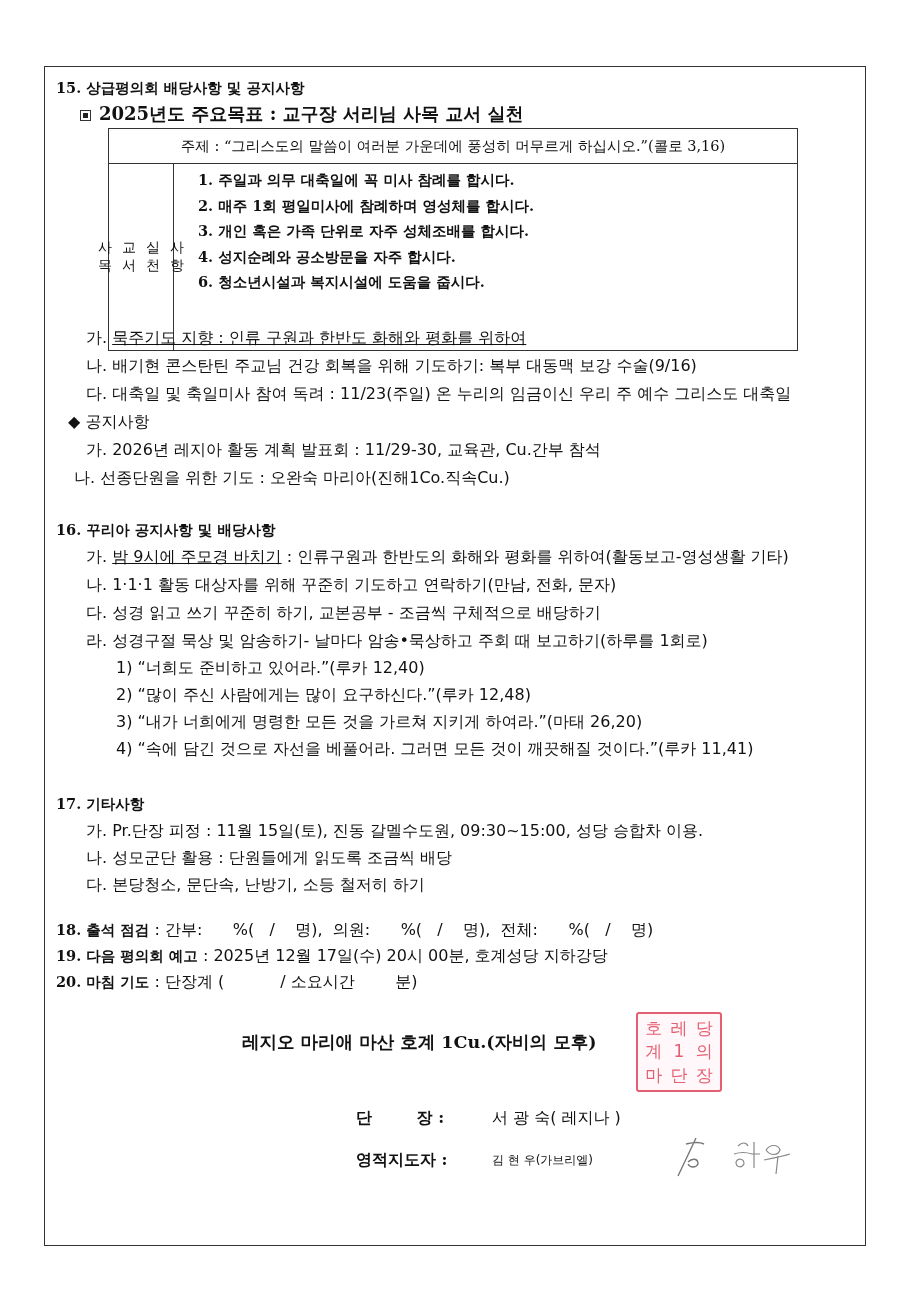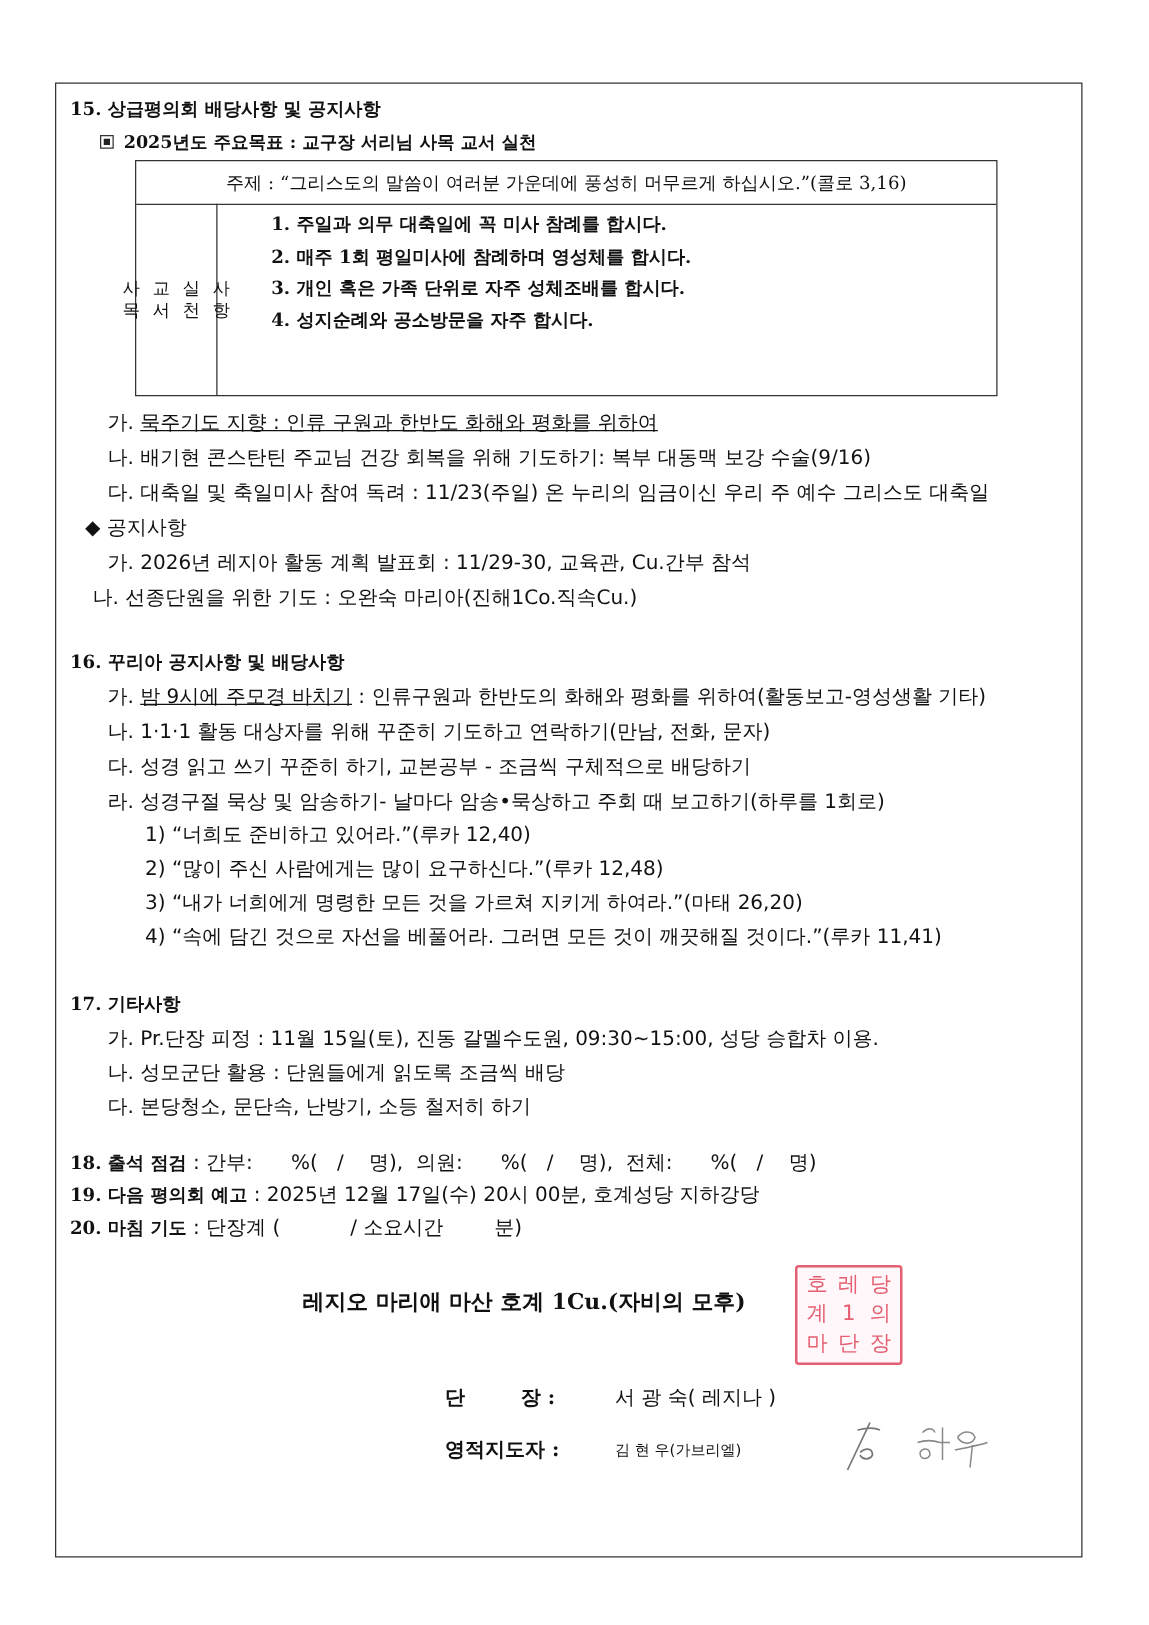--- a/index.html
+++ b/index.html
@@ -7,60 +7,61 @@
          font-family:"DejaVu Serif","Liberation Serif",serif; color:#111; }
   .page-frame { position:absolute; left:44px; top:66px; width:822px; height:1180px;
                 border:1.5px solid #333; box-sizing:border-box; }
   .ln { position:absolute; white-space:nowrap; font-size:14.5px; line-height:20px; }
   .sans { font-family:"DejaVu Sans","Liberation Sans",sans-serif; font-size:16px; }
   .b { font-weight:bold; }
   .u { text-decoration:underline; }
   .bullet-sq { display:inline-block; width:11px; height:11px; border:1px solid #333;
                position:relative; margin-right:8px; vertical-align:-1px; box-sizing:border-box; }
   .bullet-sq::after { content:""; position:absolute; left:2px; top:2px; width:5px; height:5px; background:#222; }
-  .goal-table { position:absolute; left:108px; top:128px; width:690px; height:189px;
+  .goal-table { position:absolute; left:108px; top:128px; width:690px; height:223px;
                 border:1.5px solid #333; box-sizing:border-box; }
   .theme-row { position:absolute; left:0; top:0; right:0; height:34px; border-bottom:1.5px solid #333;
                display:flex; align-items:center; justify-content:center; font-size:14.5px; }
   .side-cell { position:absolute; left:0; top:34px; width:64px; bottom:0; border-right:1.5px solid #333;
                display:flex; align-items:center; justify-content:center; gap:10px;
                font-family:"DejaVu Sans","Liberation Sans",sans-serif; font-size:14px; }
-  .items-cell { position:absolute; left:64px; top:34px; right:0; bottom:0; padding:4px 0 0 44px; }
+  .items-cell { position:absolute; left:64px; top:34px; right:0; bottom:0; padding:4px 0 0 25px; }
   .items-cell div { font-size:14.5px; line-height:25.5px; font-weight:bold; white-space:nowrap; }
   .stamp { position:absolute; left:636px; top:1012px; width:86px; height:80px;
            border:2px solid #e0445a; border-radius:3px; box-sizing:border-box; opacity:.85;
            display:grid; grid-template-columns:repeat(3,1fr); grid-template-rows:repeat(3,1fr);
            padding:3px; color:#e0445a; font-family:"DejaVu Sans","Liberation Sans",sans-serif;
            font-size:17px; line-height:1; text-align:center; background:rgba(255,230,234,.35); }
   .stamp span { display:flex; align-items:center; justify-content:center; }
   .signature { position:absolute; left:672px; top:1132px; }
 </style>
 </head>
 <body>
 
 <div class="page-frame"></div>
 
 <div class="ln b" style="left:56px;top:78px;">15. 상급평의회 배당사항 및 공지사항</div>
-<div class="ln b" style="left:80px;top:104px;font-size:14px;">
+<div class="ln b" style="left:80px;top:104px;font-size:18px;">
   <span class="bullet-sq"></span><span>2025년도 주요목표 :  교구장 서리님 사목 교서 실천</span>
 </div>
 
 <div class="goal-table">
   <div class="theme-row">주제 : “그리스도의 말씀이 여러분 가운데에 풍성히 머무르게 하십시오.”(콜로 3,16)</div>
   <div class="side-cell">
     <span>사목</span>
     <span>교서</span>
     <span>실천</span>
     <span>사항</span>
   </div>
   <div class="items-cell">
     <div>1. 주일과 의무 대축일에 꼭 미사 참례를 합시다.</div>
     <div>2. 매주 1회 평일미사에 참례하며 영성체를 합시다.</div>
     <div>3. 개인 혹은 가족 단위로 자주 성체조배를 합시다.</div>
     <div>4. 성지순례와 공소방문을 자주 합시다.</div>
+    <div>6. 청소년시설과 복지시설에 도움을 줍시다.</div>
   </div>
 </div>
 
 <div class="ln sans" style="left:86px;top:328px;">
   <span style="text-decoration:none;">가. <span class="u">묵주기도 지향 : 인류 구원과 한반도 화해와 평화를 위하여</span></span>
 </div>
 <div class="ln sans" style="left:86px;top:356px;">나. 배기현 콘스탄틴 주교님 건강 회복을 위해 기도하기: 복부 대동맥 보강 수술(9/16)</div>
 <div class="ln sans" style="left:86px;top:384px;">다. 대축일 및 축일미사 참여 독려 : 11/23(주일) 온 누리의 임금이신 우리 주 예수 그리스도 대축일</div>
 <div class="ln sans" style="left:68px;top:412px;">◆ 공지사항</div>
 <div class="ln sans" style="left:86px;top:440px;">가. 2026년 레지아 활동 계획 발표회 : 11/29-30, 교육관, Cu.간부 참석</div>

